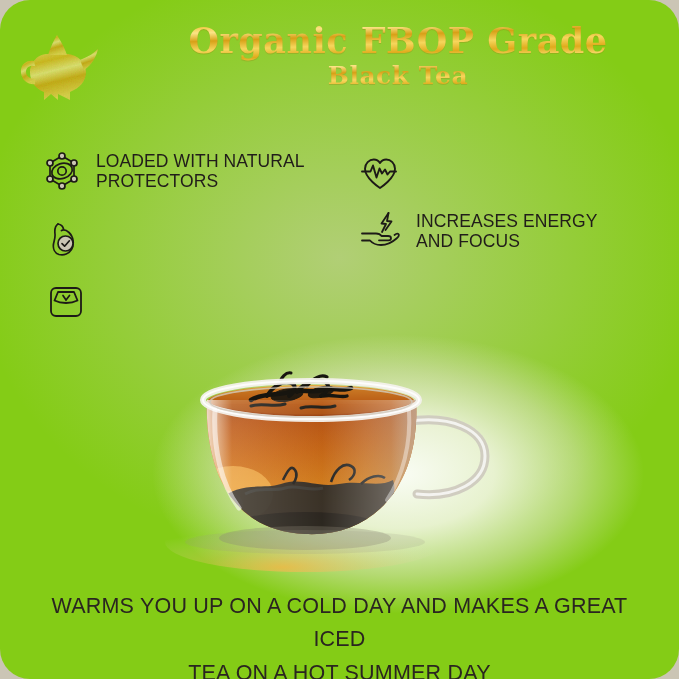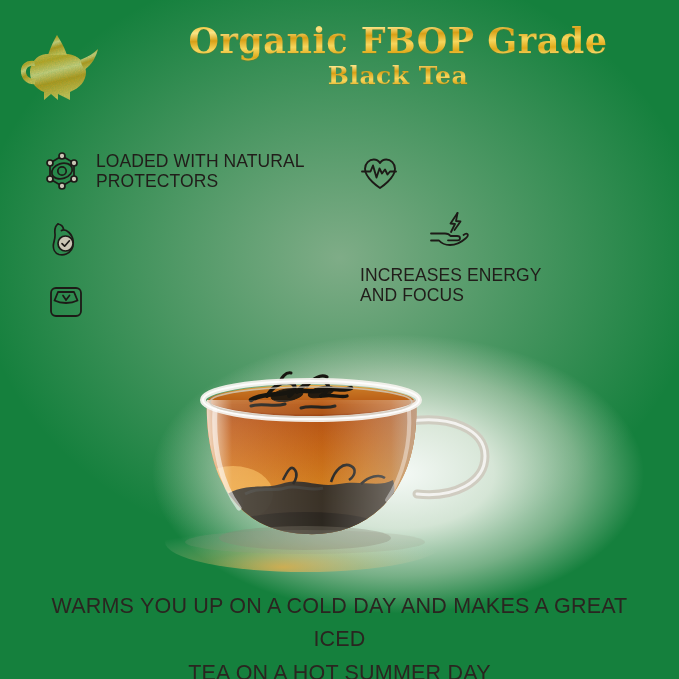--- a/index.html
+++ b/index.html
@@ -5,22 +5,23 @@
   html, body {
     margin: 0;
     padding: 0;
     background: #cbc5b5;
   }
   #page {
     position: relative;
     width: 679px;
     height: 679px;
     overflow: hidden;
-    background: #15803d;
+    background: #84cc16;
     font-family: "Liberation Sans", sans-serif;
+    border-radius: 30px;
   }
 
   
   .photo-glow {
     position: absolute;
     left: 50px;
     top: 330px;
     width: 600px;
     height: 300px;
     background:
@@ -119,21 +120,21 @@
     text-transform: uppercase;
     white-space: pre-line;
   }
 
   
   .b-protect  { left: 0; top: 10px; }
   .b-digest   { left: 2px; top: 78px; }
   .b-weight   { left: 4px; top: 140px; }
   
   .b-heart    { left: 0; top: 12px; }
-  .b-energy   { left: 2px; top: 70px; flex-direction: column; }
+  .b-energy   { left: 2px; top: 70px; }
 
   
   .cup-wrap {
     position: absolute;
     left: 155px;
     top: 352px;
     width: 390px;
     height: 238px;
   }
 

